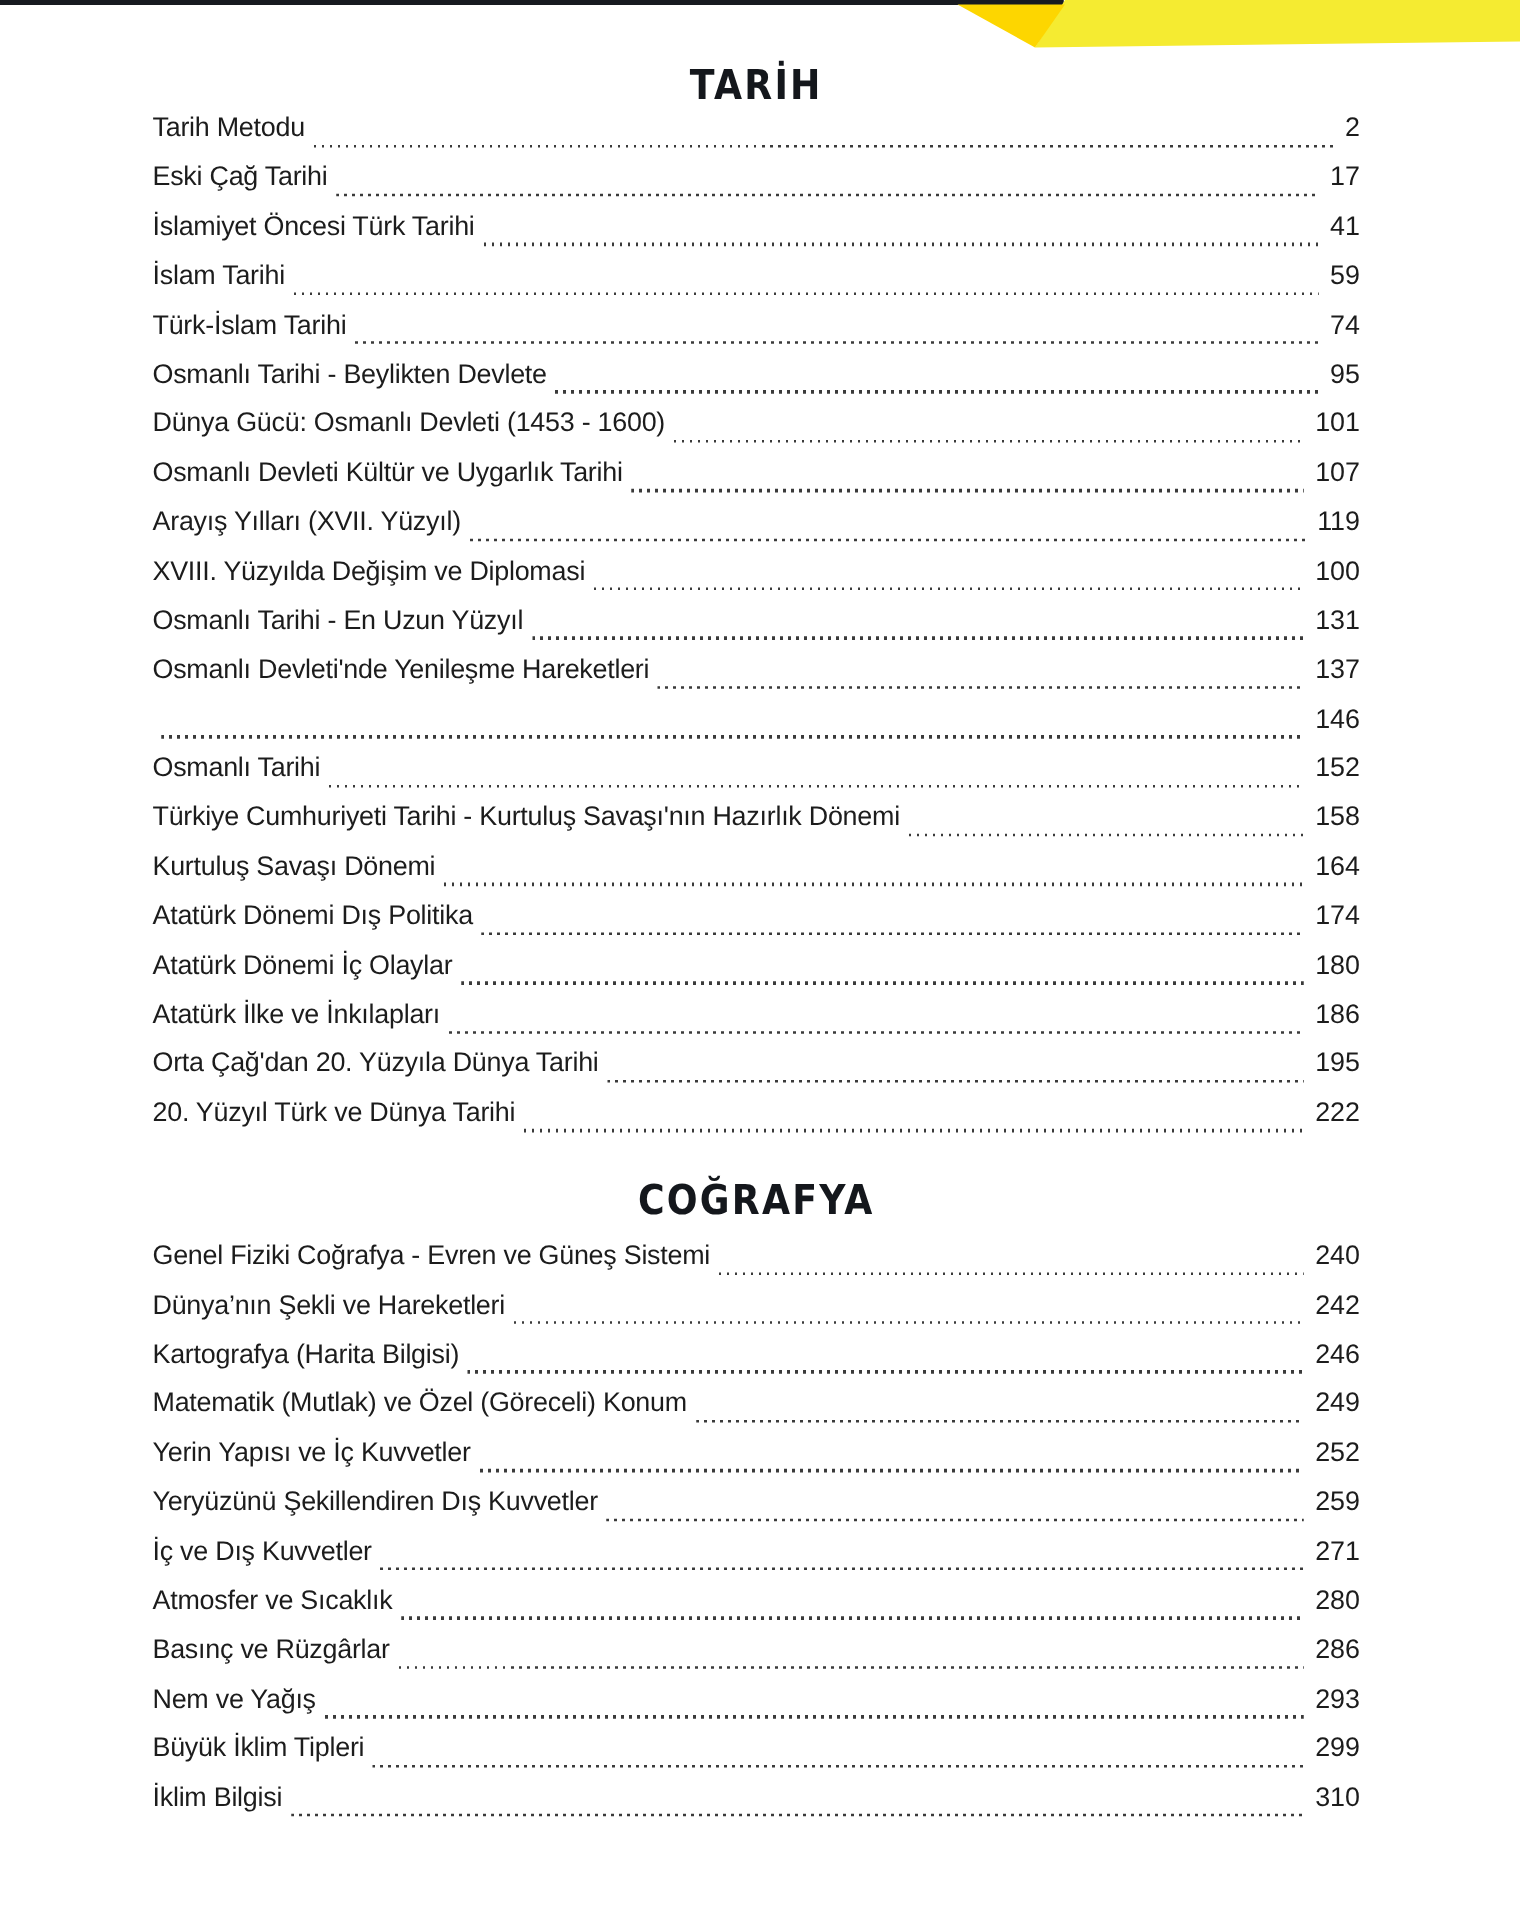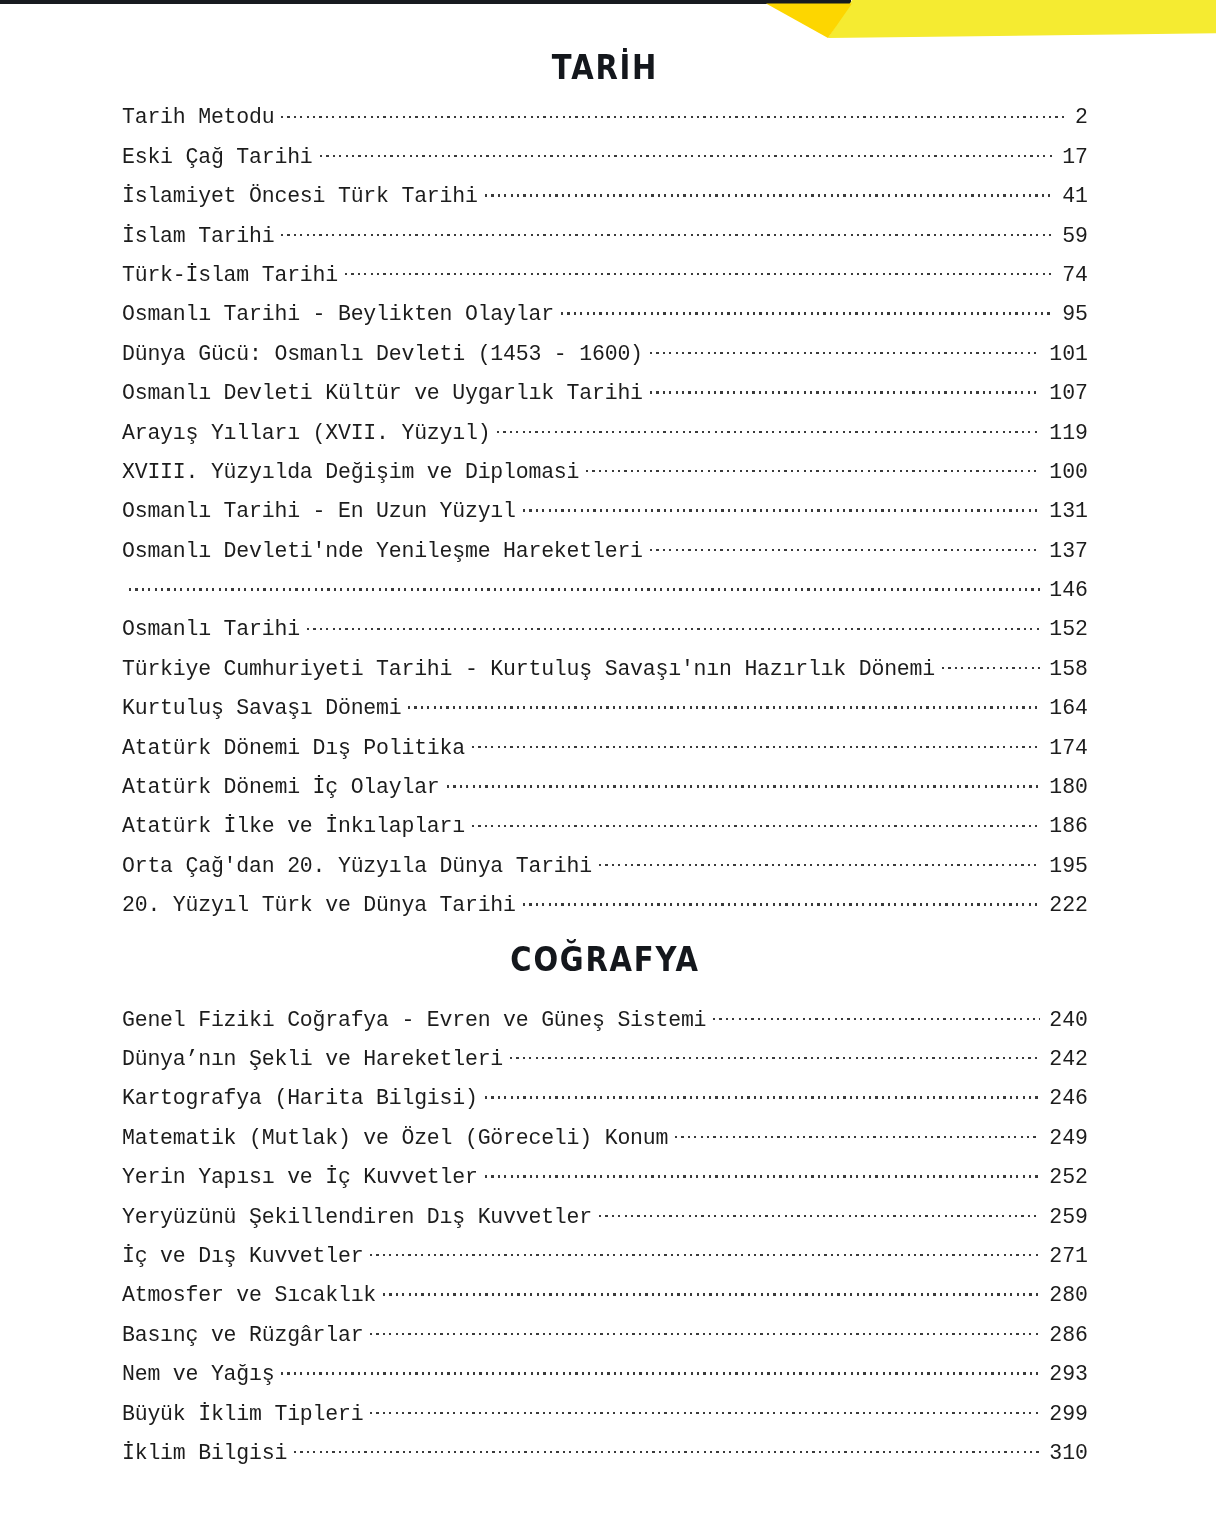--- a/index.html
+++ b/index.html
@@ -37,22 +37,21 @@
     color: #14171c;
     transform: scaleX(0.88);
   }
   .section + .section .section-title {
     margin-top: 21px;
     margin-bottom: 10px;
   }
   .row {
     height: 39.4px;
     display: flex;
-    align-items: flex-end;
-    font-family: Liberation Mono, monospace;
+    align-items: flex-start;
   }
   .label {
     white-space: nowrap;
     font-size: 21.5px;
     letter-spacing: -0.2px;
     color: #1c1c1c;
   }
   .dots {
     flex: 1 1 auto;
     height: 39.4px;
@@ -107,21 +106,21 @@
           <span class="label">İslam Tarihi</span>
           <span class="dots"></span>
           <span class="num">59</span>
         </div>
         <div class="row">
           <span class="label">Türk-İslam Tarihi</span>
           <span class="dots"></span>
           <span class="num">74</span>
         </div>
         <div class="row">
-          <span class="label">Osmanlı Tarihi - Beylikten Olaylar</span>
+          <span class="label">Osmanlı Tarihi - Beylikten Devlete</span>
           <span class="dots"></span>
           <span class="num">95</span>
         </div>
         <div class="row">
           <span class="label">Dünya Gücü: Osmanlı Devleti (1453 - 1600)</span>
           <span class="dots"></span>
           <span class="num">101</span>
         </div>
         <div class="row">
           <span class="label">Osmanlı Devleti Kültür ve Uygarlık Tarihi</span>

